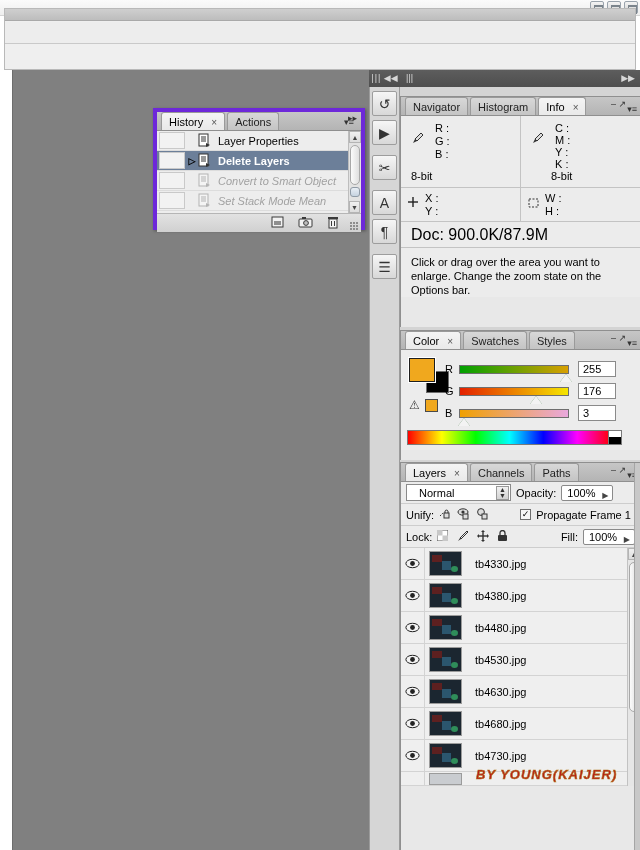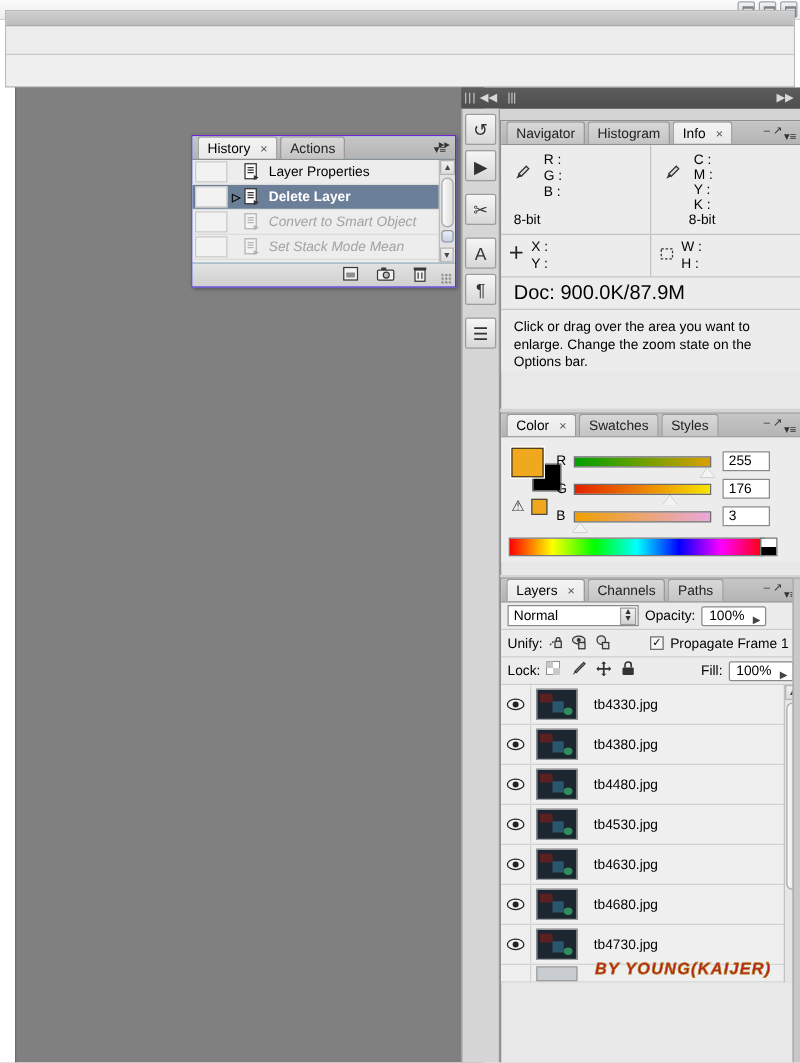--- a/index.html
+++ b/index.html
@@ -75,22 +75,22 @@
     background: linear-gradient(#f6f6f6,#d8d8d8);
     border: 1px solid #9d9d9d; border-radius: 2px;
     display: flex; align-items: center; justify-content: center;
     font-size: 14px; color: #333;
   }
   .dock-sep { height: 6px; }
 
   
   .history-panel {
     position: absolute; left: 153px; top: 108px; width: 212px; height: 122px;
-    background: #7dd3fc;
-    border: 1px solid #6d28d9;
+    background: #c4b5fd;
+    border: 4px solid #6d28d9;
     box-shadow: 1px 1px 3px rgba(0,0,0,.35);
   }
   .panel-tabbar {
     position: relative; height: 19px;
     background: linear-gradient(#c6c6c6,#b4b4b4);
     border-bottom: 1px solid #8f8f8f;
     display: flex; align-items: flex-end; padding-left: 4px;
   }
   .panel-tab {
     height: 18px; padding: 0 7px; line-height: 18px;
@@ -247,21 +247,21 @@
     border: 1px solid #7a7a7a; background: linear-gradient(#fff 50%, #000 50%);
   }
 
   
   .lay-ctlrow {
     display: flex; align-items: center; height: 22px;
     padding: 0 5px; border-bottom: 1px solid #cdcdcd; gap: 5px;
   }
   .blend-select {
     width: 105px; height: 17px; background: #fff; border: 1px solid #8a8a8a;
-    font-size: 11px; line-height: 16px; padding-left: 4px; position: relative;
+    font-size: 11px; line-height: 16px; padding-left: 12px; position: relative;
   }
   .blend-select .spin {
     position: absolute; right: 1px; top: 1px; width: 13px; height: 14px;
     background: linear-gradient(#f2f2f2,#d3d3d3); border: 1px solid #9a9a9a;
     font-size: 7px; text-align: center; line-height: 6px; color: #333;
   }
   .lbl { font-size: 11px; }
   .pill {
     height: 16px; min-width: 52px; background: #fff; border: 1px solid #8a8a8a;
     border-radius: 2px; font-size: 11px; line-height: 15px; padding-left: 5px;
@@ -399,21 +399,21 @@
         <div class="hist-arrow">▷</div>
         <div class="hist-ico">
           <svg width="15" height="15" viewBox="0 0 15 15">
               <rect x="2" y="1" width="9" height="12" fill="#fff" stroke="#333"></rect>
               <line x1="4" y1="4" x2="9" y2="4" stroke="#333"></line>
               <line x1="4" y1="6" x2="9" y2="6" stroke="#333"></line>
               <line x1="4" y1="8" x2="9" y2="8" stroke="#333"></line>
               <path d="M9 10 l4 2 l-4 2 z" fill="#333"></path>
             </svg>
         </div>
-        <div class="hist-label">Delete Layer</div>
+        <div class="hist-label">Delete Layers</div>
       </div>
       <div class="hist-row dim">
         <div class="hist-chk"></div>
         <div class="hist-arrow"></div>
         <div class="hist-ico">
           <svg width="15" height="15" viewBox="0 0 15 15">
               <rect x="2" y="1" width="9" height="12" fill="#f4f4f4" stroke="#b3b3b3"></rect>
               <line x1="4" y1="4" x2="9" y2="4" stroke="#b3b3b3"></line>
               <line x1="4" y1="6" x2="9" y2="6" stroke="#b3b3b3"></line>
               <line x1="4" y1="8" x2="9" y2="8" stroke="#b3b3b3"></line>

